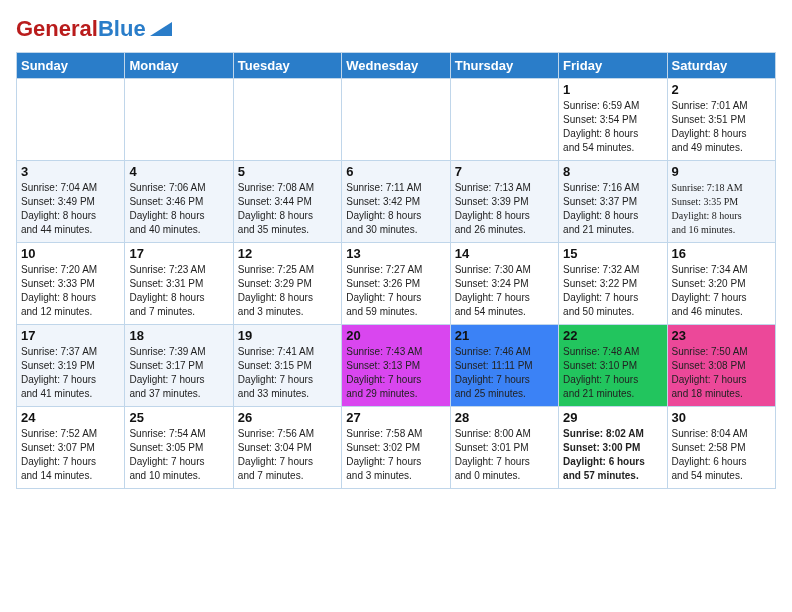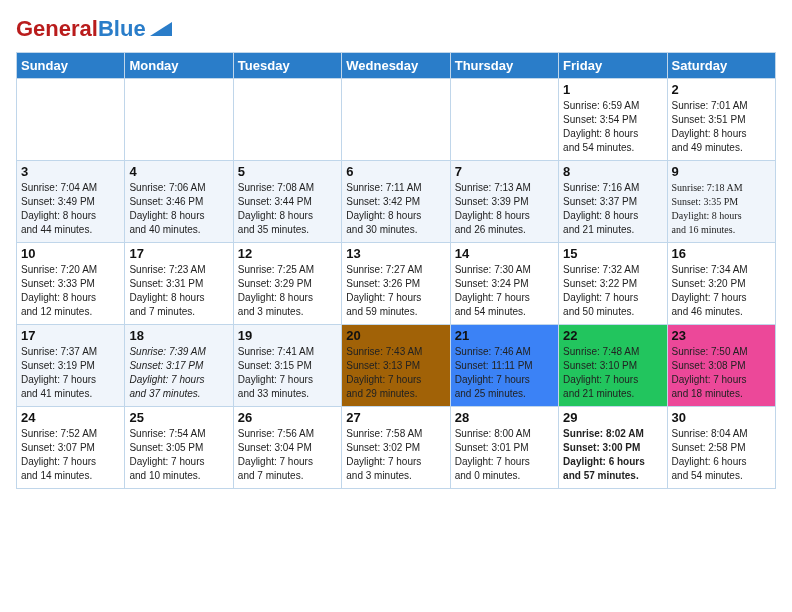--- a/index.html
+++ b/index.html
@@ -247,33 +247,33 @@
         <tr>
           <td style="background: rgb(240, 245, 251);">
             <div class="day-num">17</div>
             <div class="day-info" style="white-space: pre-line;">Sunrise: 7:37 AM
 Sunset: 3:19 PM
 Daylight: 7 hours
 and 41 minutes.</div>
           </td>
           <td style="background: rgb(240, 245, 251);">
             <div class="day-num">18</div>
-            <div class="day-info" style="white-space: pre-line; font-style: italic;">Sunrise: 7:39 AM
+            <div class="day-info" style="white-space: pre-line;">Sunrise: 7:39 AM
 Sunset: 3:17 PM
 Daylight: 7 hours
 and 37 minutes.</div>
           </td>
           <td style="background: rgb(240, 245, 251);">
             <div class="day-num">19</div>
             <div class="day-info" style="white-space: pre-line;">Sunrise: 7:41 AM
 Sunset: 3:15 PM
 Daylight: 7 hours
 and 33 minutes.</div>
           </td>
-          <td style="background: #a16207; margin-left: 24px;">
+          <td style="background: #d946ef; margin-left: 24px;">
             <div class="day-num">20</div>
             <div class="day-info" style="white-space: pre-line;">Sunrise: 7:43 AM
 Sunset: 3:13 PM
 Daylight: 7 hours
 and 29 minutes.</div>
           </td>
           <td style="background: #3b82f6;">
             <div class="day-num">21</div>
             <div class="day-info" style="white-space: pre-line;">Sunrise: 7:46 AM
 Sunset: 11:11 PM

